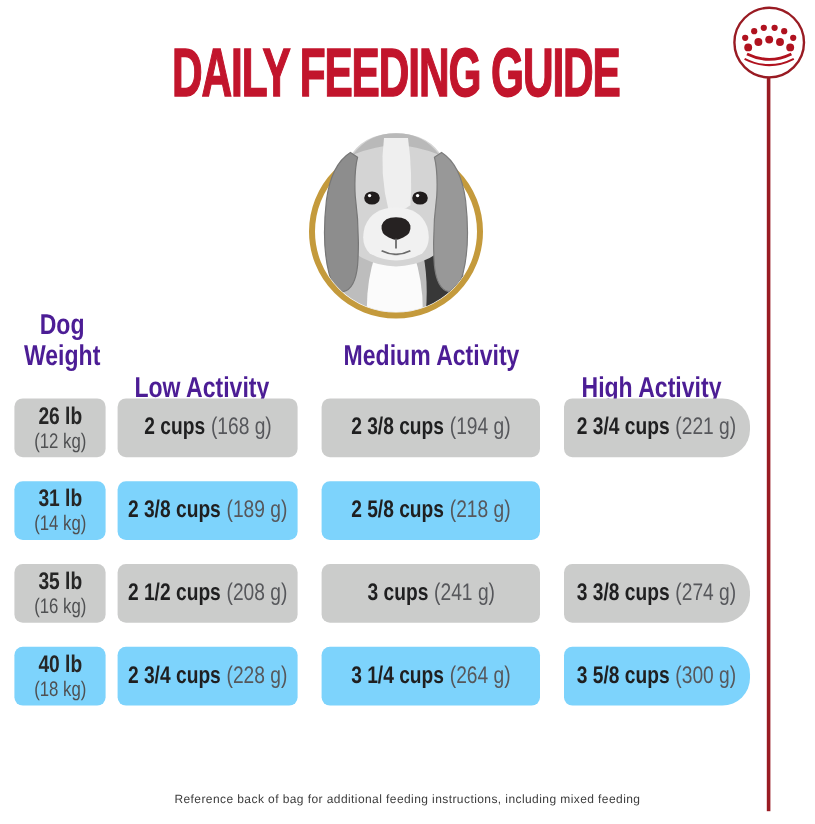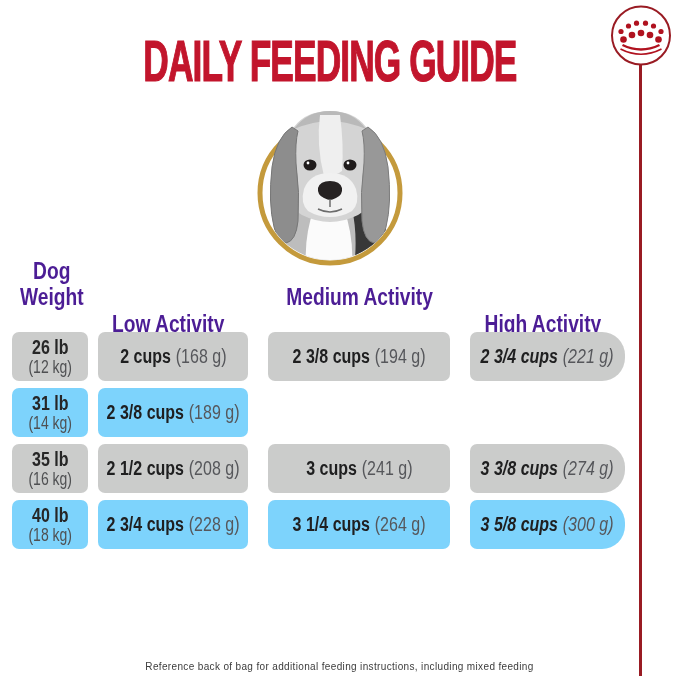--- a/index.html
+++ b/index.html
@@ -28,26 +28,26 @@
   .tgrid{
     position:absolute;left:12px;
     display:grid;
     grid-template-columns:76px 10px 150px 20px 182px 20px 155px;
   }
   .theader{top:258px;height:58px;align-items:end;}
   .hcell{display:flex;justify-content:flex-start;align-items:flex-end;color:#4c1d95;font-weight:700;font-size:24px;line-height:1.1;}
   .hcell .hline{display:block;text-align:center;}
   .c1{grid-column:1;} .c2{grid-column:3;} .c3{grid-column:5;} .c4{grid-column:7;}
 
-  .tbody{top:332px;grid-auto-rows:49px;row-gap:7px;}
+  .tbody{top:332px;grid-auto-rows:49px;row-gap:20px;}
   .cell{
     display:flex;align-items:center;justify-content:center;
     border-radius:7px;font-size:20px;
   }
-  .cell.last{border-radius:7px 23px 23px 7px;font-style:italic;}
+  .cell.last{border-radius:7px 23px 23px 7px;}
   .shade-a{background:#cbcccb;}
   .shade-b{background:#7dd3fc;}
 
   .lb{display:block;text-align:center;font-weight:700;color:#262626;font-size:20px;line-height:1.12;}
   .kg{display:block;text-align:center;font-weight:400;color:#4f5052;font-size:17.5px;line-height:1.12;}
   .cups{font-weight:700;color:#1f1f20;}
   .grams{font-weight:400;color:#56575b;margin-left:6px;}
 
   
   .footer{
@@ -154,20 +154,23 @@
 
     <div class="cell shade-b c1">
       <span class="cond">
           <span class="lb">31 lb</span>
           <span class="kg">(14 kg)</span>
         </span>
     </div>
     <div class="cell shade-b c2">
       <span class="cond"><span class="cups">2 3/8 cups</span><span class="grams">(189 g)</span></span>
     </div>
+    <div class="cell shade-b c3">
+      <span class="cond"><span class="cups">2 5/8 cups</span><span class="grams">(218 g)</span></span>
+    </div>
 
     <div class="cell shade-a c1">
       <span class="cond">
           <span class="lb">35 lb</span>
           <span class="kg">(16 kg)</span>
         </span>
     </div>
     <div class="cell shade-a c2">
       <span class="cond"><span class="cups">2 1/2 cups</span><span class="grams">(208 g)</span></span>
     </div>

